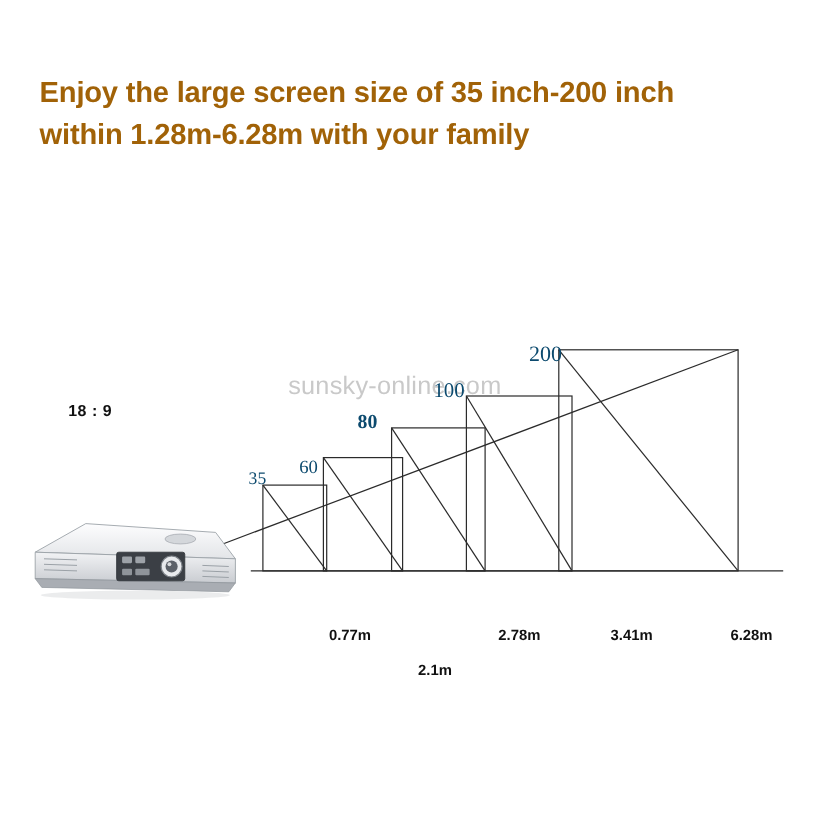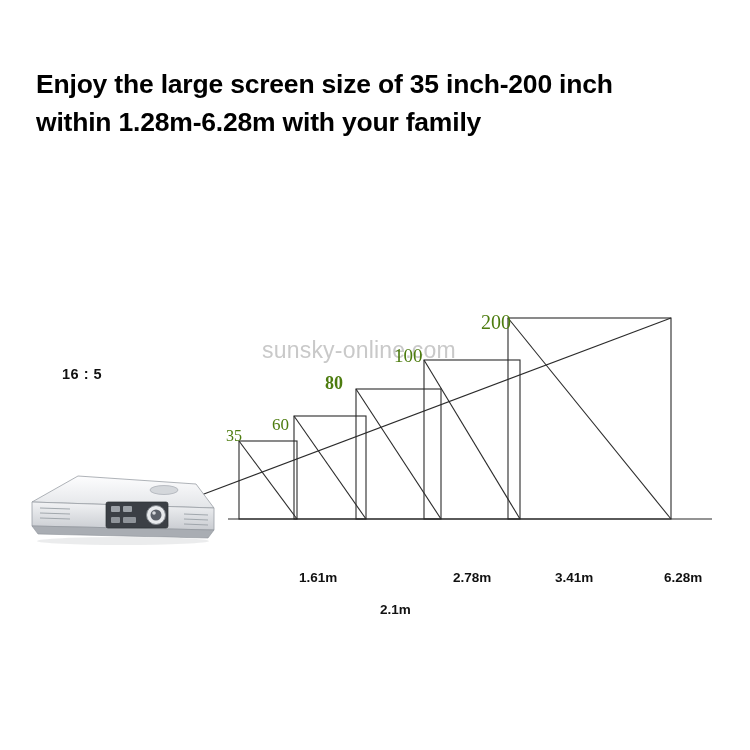--- a/index.html
+++ b/index.html
@@ -25,21 +25,21 @@
   
   .headline {
     position: absolute;
     left: 36px;
     top: 66px;
     width: 690px;
     font-size: 26.5px;
     font-weight: bold;
     line-height: 1.42;
     letter-spacing: -0.2px;
-    color: #000000;
+    color: #a16207;
     white-space: pre-line;
   }
 
   
   .diagram {
     position: absolute;
     left: 0;
     top: 0;
     width: 750px;
     height: 750px;
@@ -56,21 +56,21 @@
     font-size: 14.5px;
     font-weight: bold;
     color: #111;
     letter-spacing: 0.5px;
   }
 
   
   .size-label {
     position: absolute;
     font-family: "Liberation Serif", serif;
-    color: #4d7c0f;
+    color: #0c4a6e;
     font-weight: normal;
   }
   .size-35  { left: 226px; top: 427px; font-size: 16px; text-align: right; }
   .size-60  { left: 272px; top: 401px; font-size: 17px; margin-top: 14px; }
   .size-80  { left: 325px; top: 373px; font-size: 18px; font-weight: bold; }
   .size-100 { left: 394px; top: 345px; font-size: 19px; text-align: center; }
   .size-200 { left: 481px; top: 311px; font-size: 20px; }
 
   
   .dist-label {
@@ -139,29 +139,29 @@
         <line x1="356" y1="389" x2="441" y2="519"></line>
         <line x1="424" y1="360" x2="520" y2="519"></line>
         <line x1="508" y1="318" x2="671" y2="519"></line>
 
       </g>
     </svg>
   </div>
 
   <div class="watermark">sunsky-online.com</div>
 
-  <div class="ratio-label">16 : 5</div>
+  <div class="ratio-label">18 : 9</div>
 
   <div class="size-label size-35">35</div>
   <div class="size-label size-60">60</div>
   <div class="size-label size-80">80</div>
   <div class="size-label size-100">100</div>
   <div class="size-label size-200">200</div>
 
-  <div class="dist-label dist-0">1.61m</div>
+  <div class="dist-label dist-0">0.77m</div>
   <div class="dist-label dist-1">2.1m</div>
   <div class="dist-label dist-2">2.78m</div>
   <div class="dist-label dist-3">3.41m</div>
   <div class="dist-label dist-4">6.28m</div>
 
   <div class="projector">
     <svg width="210" height="85" viewBox="0 0 210 85">
       <defs>
         <linearGradient id="topFace" x1="0" y1="0" x2="0" y2="1">
           <stop offset="0%" stop-color="#fdfdfe"></stop>

